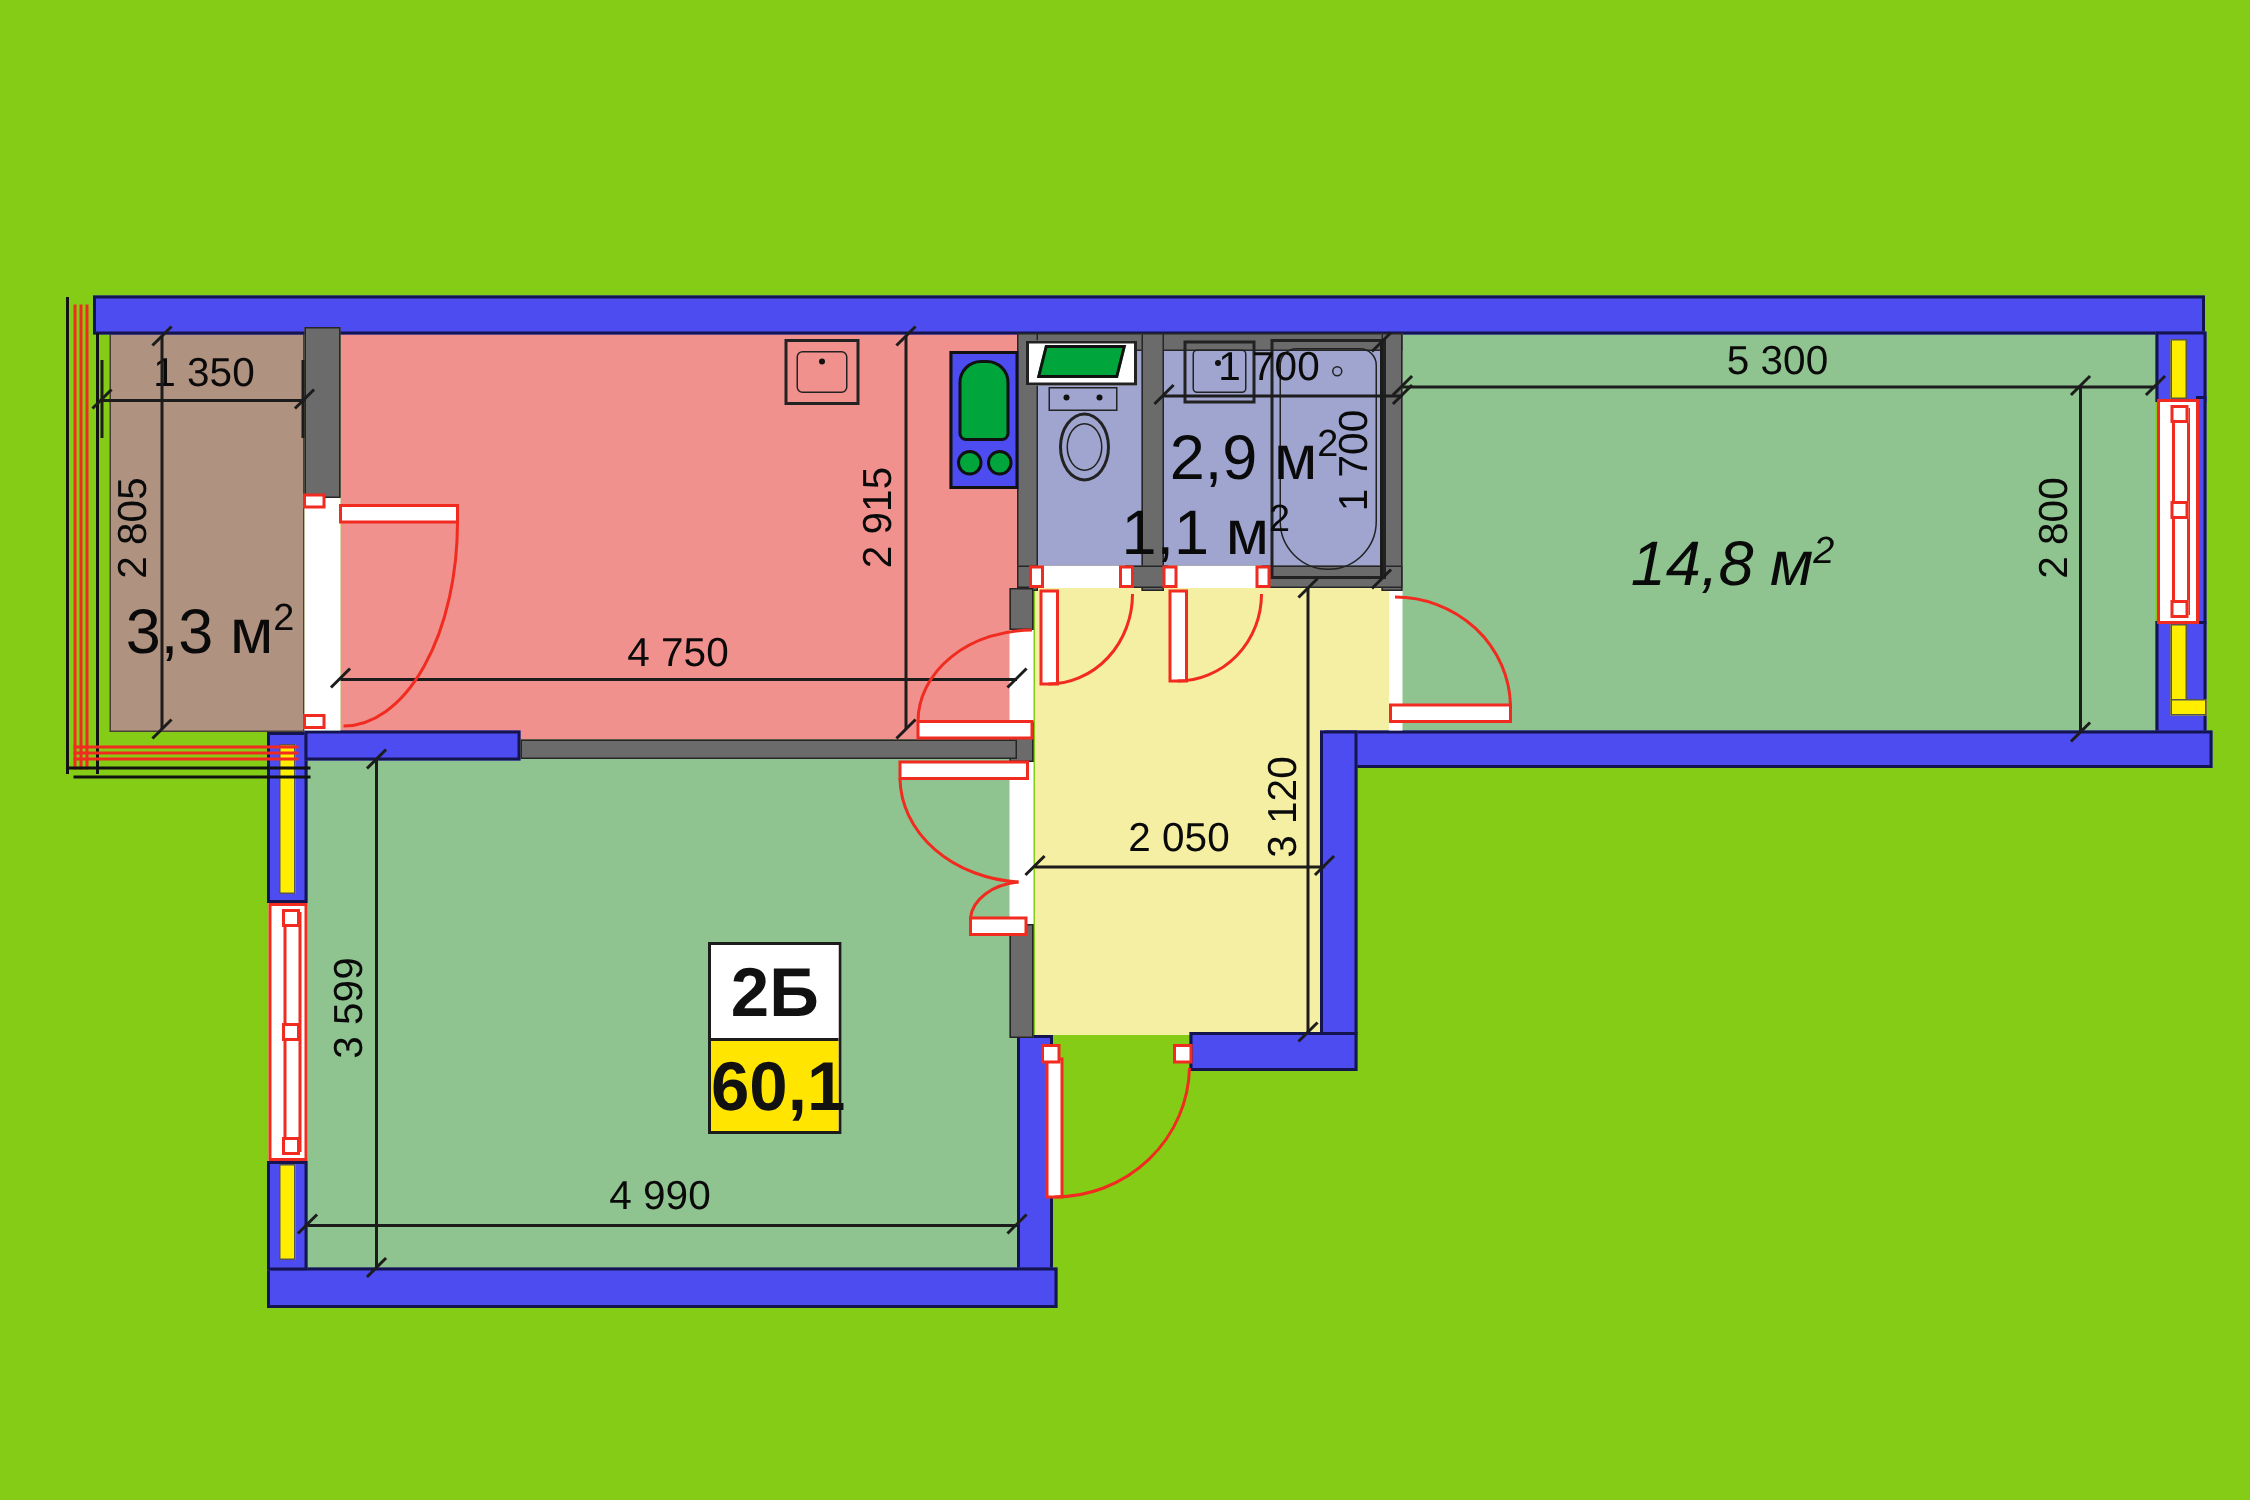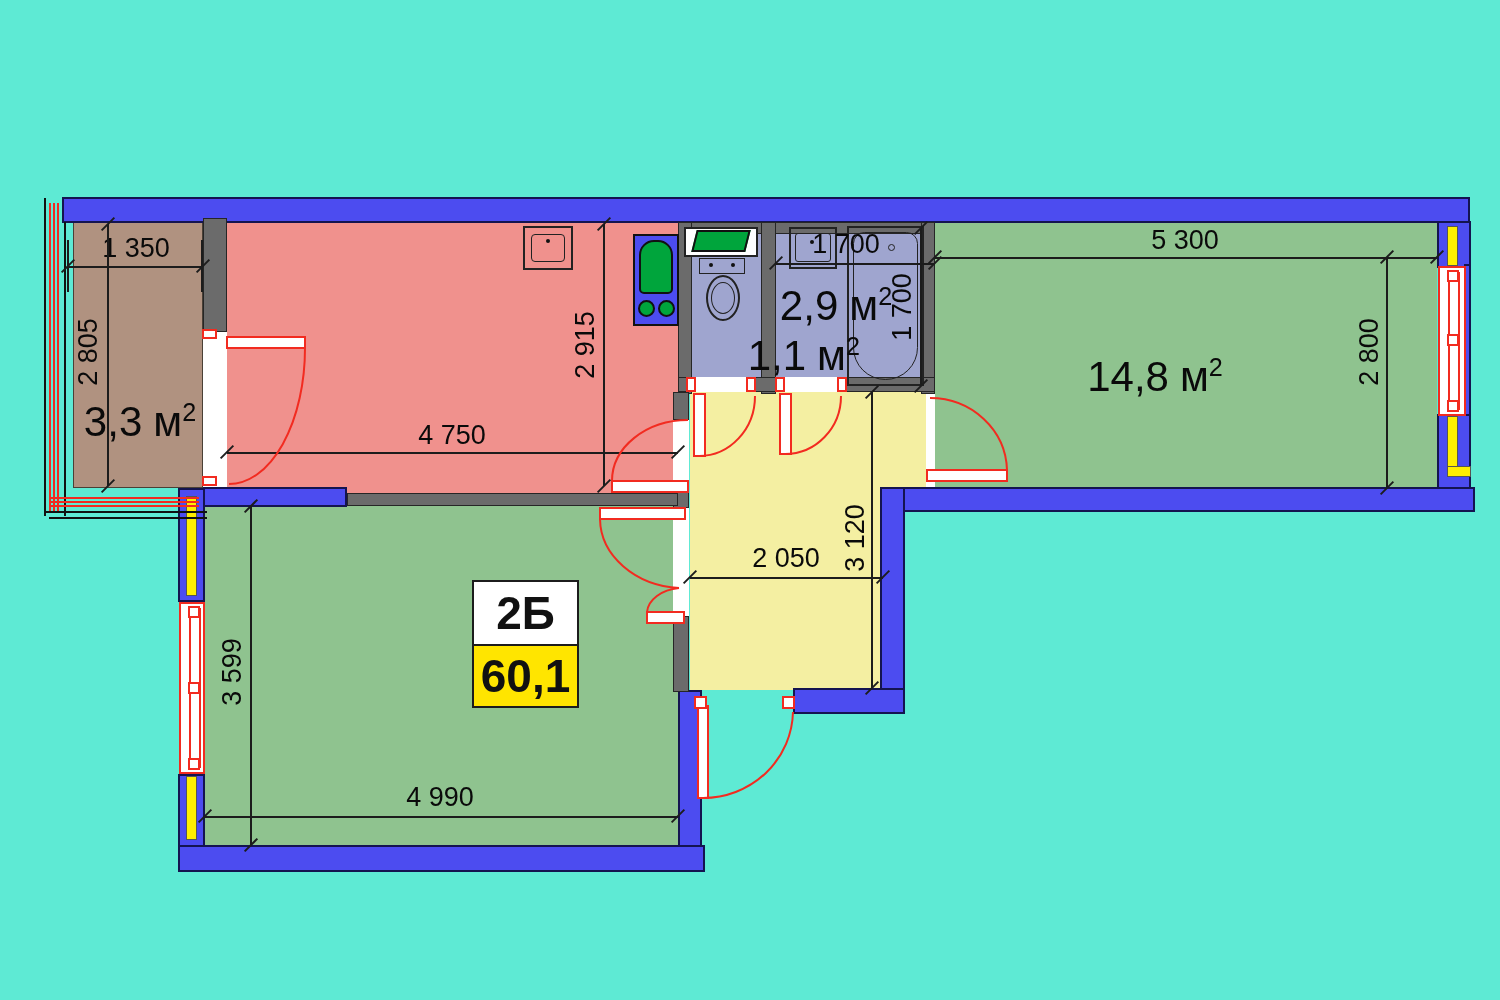--- a/index.html
+++ b/index.html
@@ -1,16 +1,16 @@
 <!DOCTYPE html>
 <html><head>
 <meta charset="utf-8">
 <style>
   html,body{margin:0;padding:0;background:#fff;}
-  #plan{position:relative;width:1500px;height:1000px;background:#5eead4;overflow:hidden;
+  #plan{position:relative;width:1500px;height:1000px;background:#84cc16;overflow:hidden;
         font-family:"Liberation Sans", sans-serif;color:#111;}
   .abs{position:absolute;box-sizing:border-box;}
   .wall{background:#4c4cf0;border:2px solid #141450;}
   .gwall{background:#6b6b6b;border:1px solid #262626;}
   .ycore{background:#ffee00;border:1px solid #555;}
   .gap{background:#ffffff;}
   .floor{border:1px solid rgba(40,40,40,.55);}
   .f-balcony{background:#b09280;border:1px solid #4a4036;}
   .f-kitchen{background:#f0918d;}
   .f-bath{background:#9fa5cf;}
@@ -232,22 +232,22 @@
 
   <div class="abs rlabel" style="left:30px;top:384px;">
     <span>3,3</span><span class="u"><span>м</span><sup>2</sup></span>
   </div>
   <div class="abs rlabel" style="left:640px;top:318px;text-align:right;">
     <span>1,1</span><span class="u"><span>м</span><sup>2</sup></span>
   </div>
   <div class="abs rlabel" style="left:726px;top:268px;">
     <span>2,9</span><span class="u"><span>м</span><sup>2</sup></span>
   </div>
-  <div class="abs rlabel" style="left:1045px;top:339px;">
+  <div class="abs rlabel" style="left:1045px;top:339px;font-style:italic;">
     <span>14,8</span><span class="u"><span>м</span><sup>2</sup></span>
   </div>
 
-  <div class="abs aptbox" style="left:472px;top:580px;width:107px;">
+  <div class="abs aptbox" style="left:472px;top:628px;width:89px;">
     <div class="apttype">2Б</div>
     <div class="aptarea">60,1</div>
   </div>
 
 </div>
 
 </body></html>

